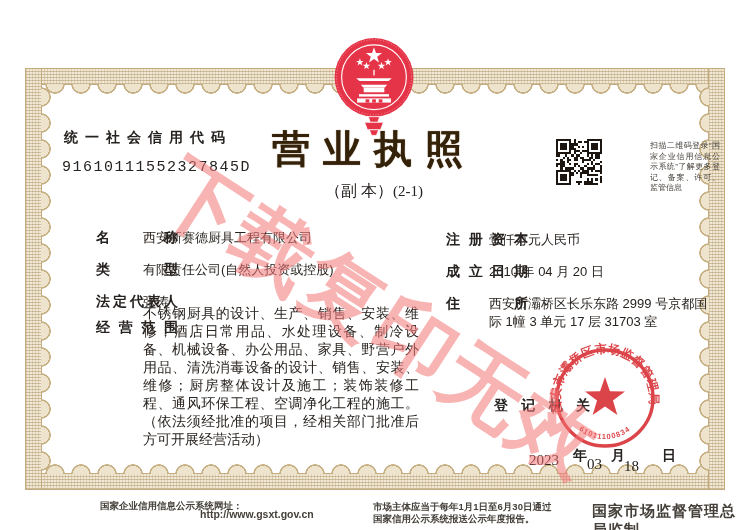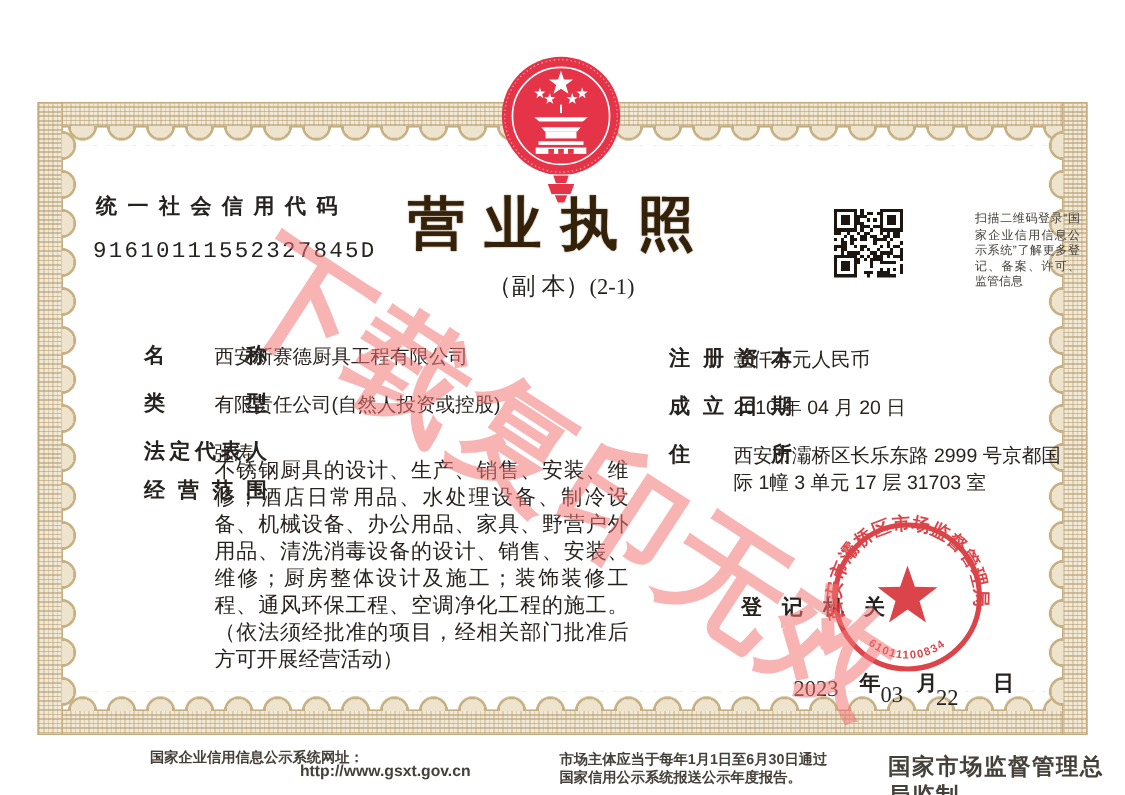--- a/index.html
+++ b/index.html
@@ -294,21 +294,21 @@
 
 <div class="abs lbl-right" style="top:294px"><span class="field-label">住所</span></div>
 <div class="abs field-value val-right" style="top:295px">西安市灞桥区长乐东路 2999 号京都国际 1幢 3 单元 17 层 31703 室</div>
 
 <div class="abs reg-label"><span class="field-label" style="width:96px;letter-spacing:0">登记机关</span></div>
 
 <span class="abs date-text" style="left:529px;top:452px">2023</span>
 <span class="abs date-unit" style="left:573px;top:447px">年</span>
 <span class="abs date-text" style="left:587px;top:456px">03</span>
 <span class="abs date-unit" style="left:611px;top:447px">月</span>
-<span class="abs date-text" style="left:624px;top:458px">22</span>
+<span class="abs date-text" style="left:624px;top:458px">18</span>
 <span class="abs date-unit" style="left:662px;top:447px">日</span>
 
 <svg class="abs seal" width="112" height="112" viewBox="-56 -56 112 112">
   <defs>
     <path id="sealTop" d="M -42,16 A 45,45 0 1 1 42,16" fill="none"></path>
     <path id="sealBot" d="M -27,31 A 41,41 0 0 0 27,31" fill="none"></path>
   </defs>
   <circle r="48" fill="none" stroke="#d8353a" stroke-width="3.4"></circle>
   <path transform="scale(1)" fill="#d8353a" d="M0,-21 L4.94,-6.8 L19.97,-6.49 L7.99,2.6 L12.34,16.99 L0,8.4 L-12.34,16.99 L-7.99,2.6 L-19.97,-6.49 L-4.94,-6.8 Z"></path>
   <text font-size="12" font-weight="bold" fill="#d8353a" letter-spacing="0.5" font-family="Liberation Sans, sans-serif">

